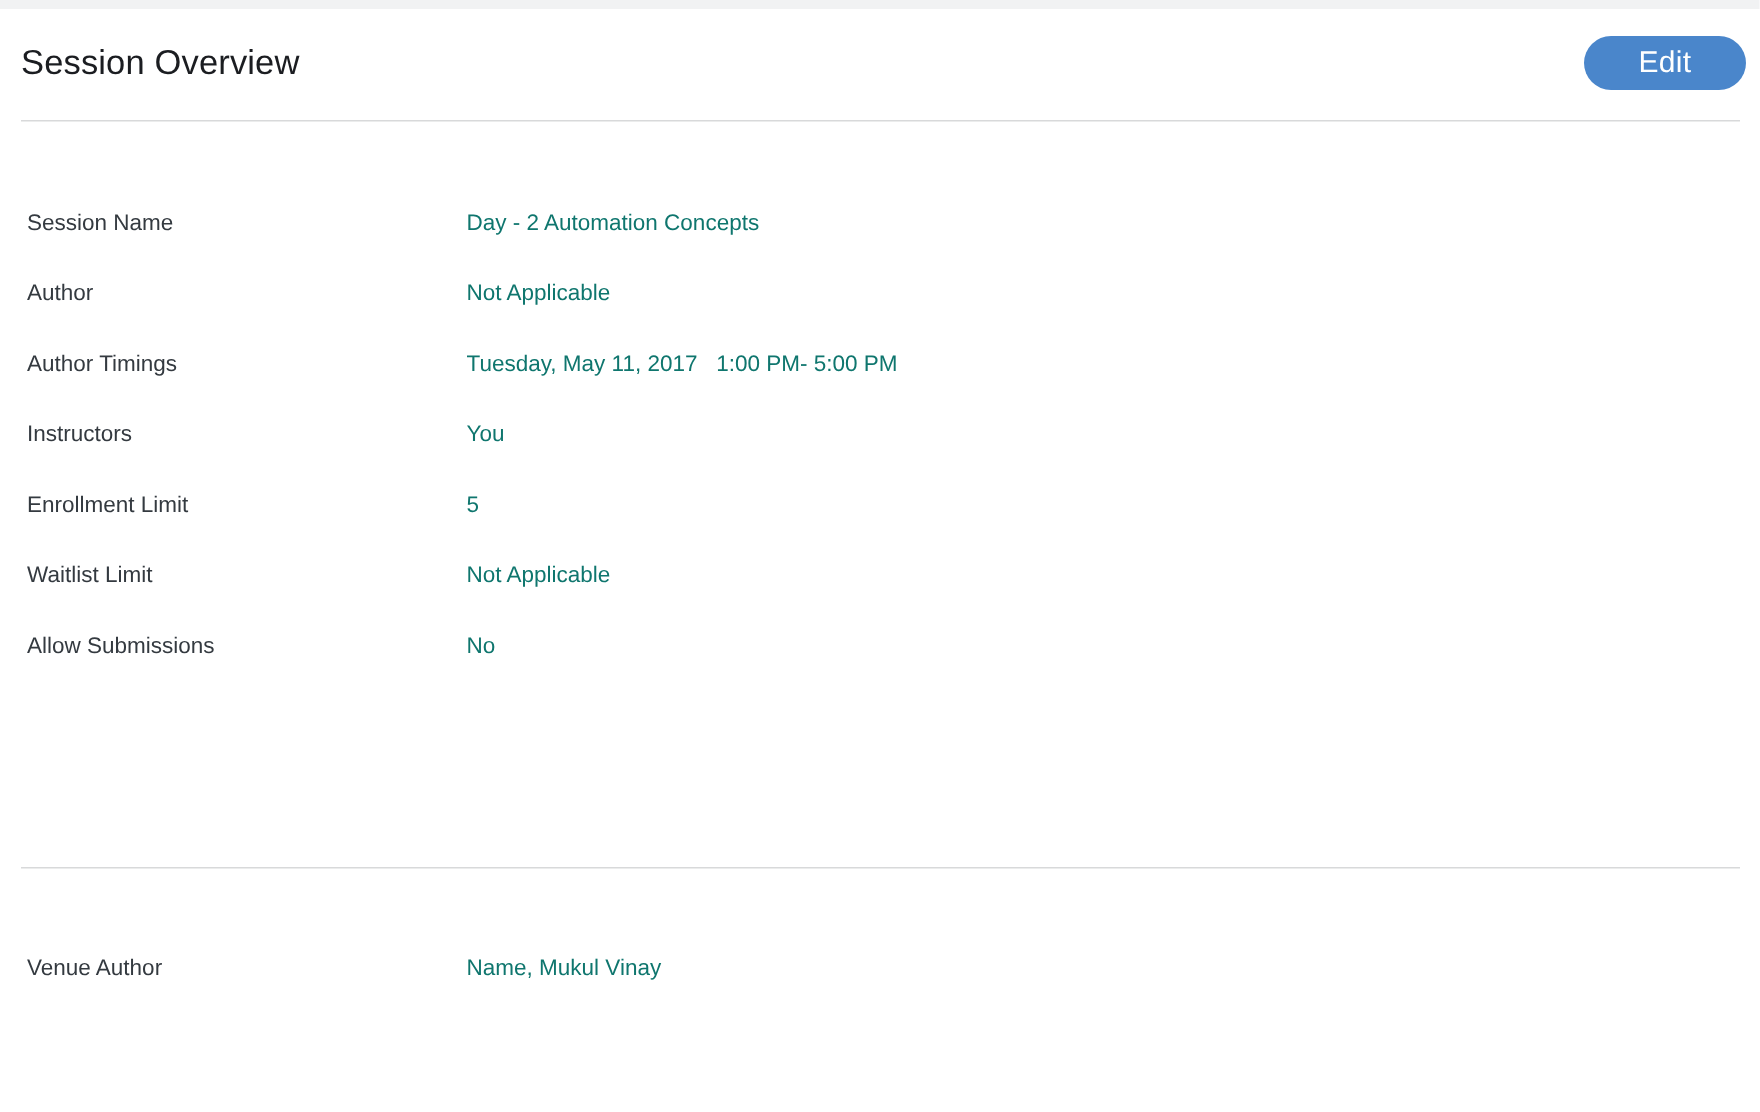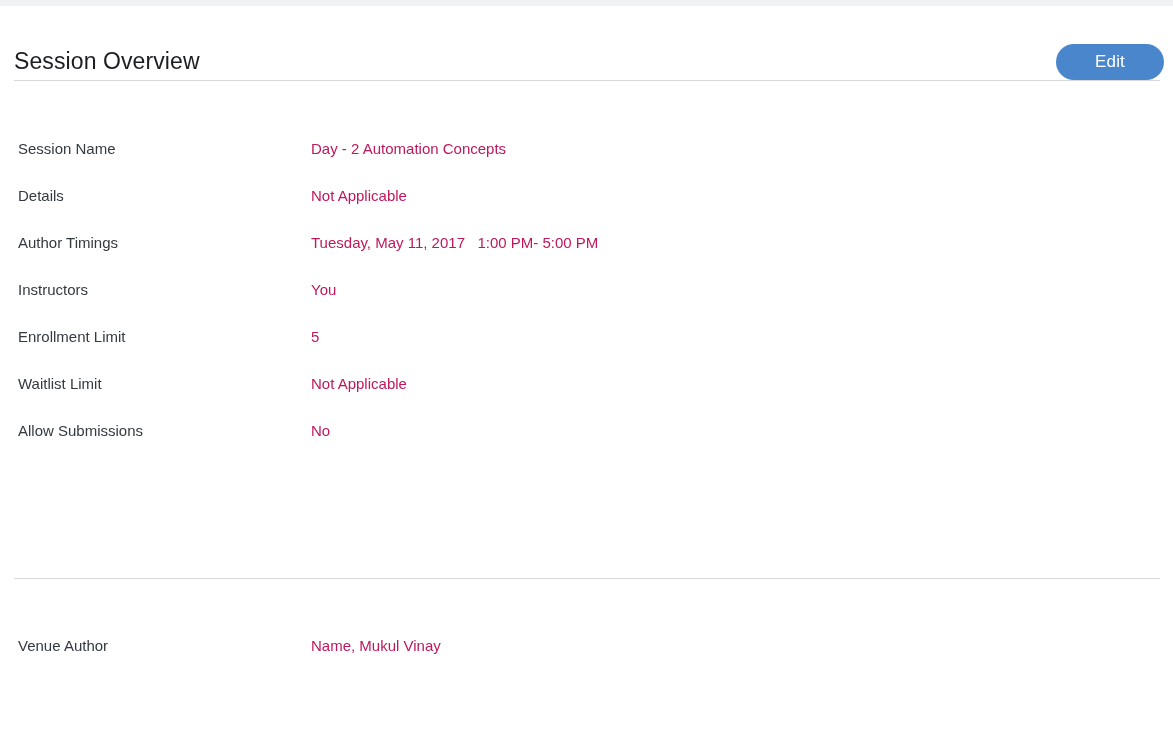--- a/index.html
+++ b/index.html
@@ -32,21 +32,20 @@
     width: 1173px;
     height: 735px;
     background: #ffffff;
   }
 
   
   .header {
     position: relative;
     height: 74px;
     padding: 0 14px;
-    margin-top: 20px;
   }
   .page-title {
     position: absolute;
     left: 14px;
     top: 21px;
     font-size: 23px;
     font-weight: 400;
     color: #1b1d21;
     letter-spacing: 0.1px;
     line-height: 28px;
@@ -56,21 +55,21 @@
     position: absolute;
     right: 9px;
     top: 18px;
     width: 108px;
     height: 36px;
     border: none;
     border-radius: 18px;
     background: #4a86cb;
     color: #ffffff;
     font-family: "Liberation Sans", sans-serif;
-    font-size: 17px;
+    font-size: 20px;
     font-weight: 400;
     letter-spacing: 0.2px;
     cursor: pointer;
     padding: 0;
     line-height: 36px;
     text-align: center;
   }
 
   
   .divider {
@@ -108,21 +107,21 @@
     color: #343a40;
     line-height: 20px;
     white-space: nowrap;
   }
   .detail-value {
     position: absolute;
     left: 311px;
     top: 0;
     font-size: 15px;
     font-weight: 400;
-    color: #be185d;
+    color: #0f766e;
     line-height: 20px;
     white-space: pre;
   }
 </style>
 </head>
 <body>
 
 <div class="top-strip"></div>
 
 <div class="page">
@@ -135,21 +134,21 @@
   <div class="divider divider-top"></div>
 
   <div class="section section-primary">
 
     <div class="detail-row">
       <div class="detail-label">Session Name</div>
       <div class="detail-value">Day - 2 Automation Concepts</div>
     </div>
 
     <div class="detail-row">
-      <div class="detail-label">Details</div>
+      <div class="detail-label">Author</div>
       <div class="detail-value">Not Applicable</div>
     </div>
 
     <div class="detail-row">
       <div class="detail-label">Author Timings</div>
       <div class="detail-value">Tuesday, May 11, 2017   1:00 PM- 5:00 PM</div>
     </div>
 
 
     <div class="detail-row">

